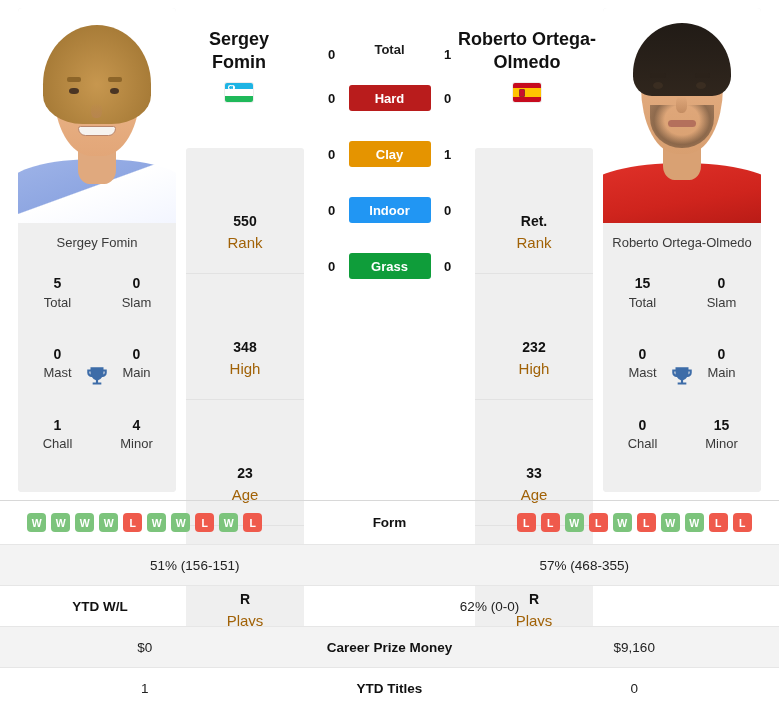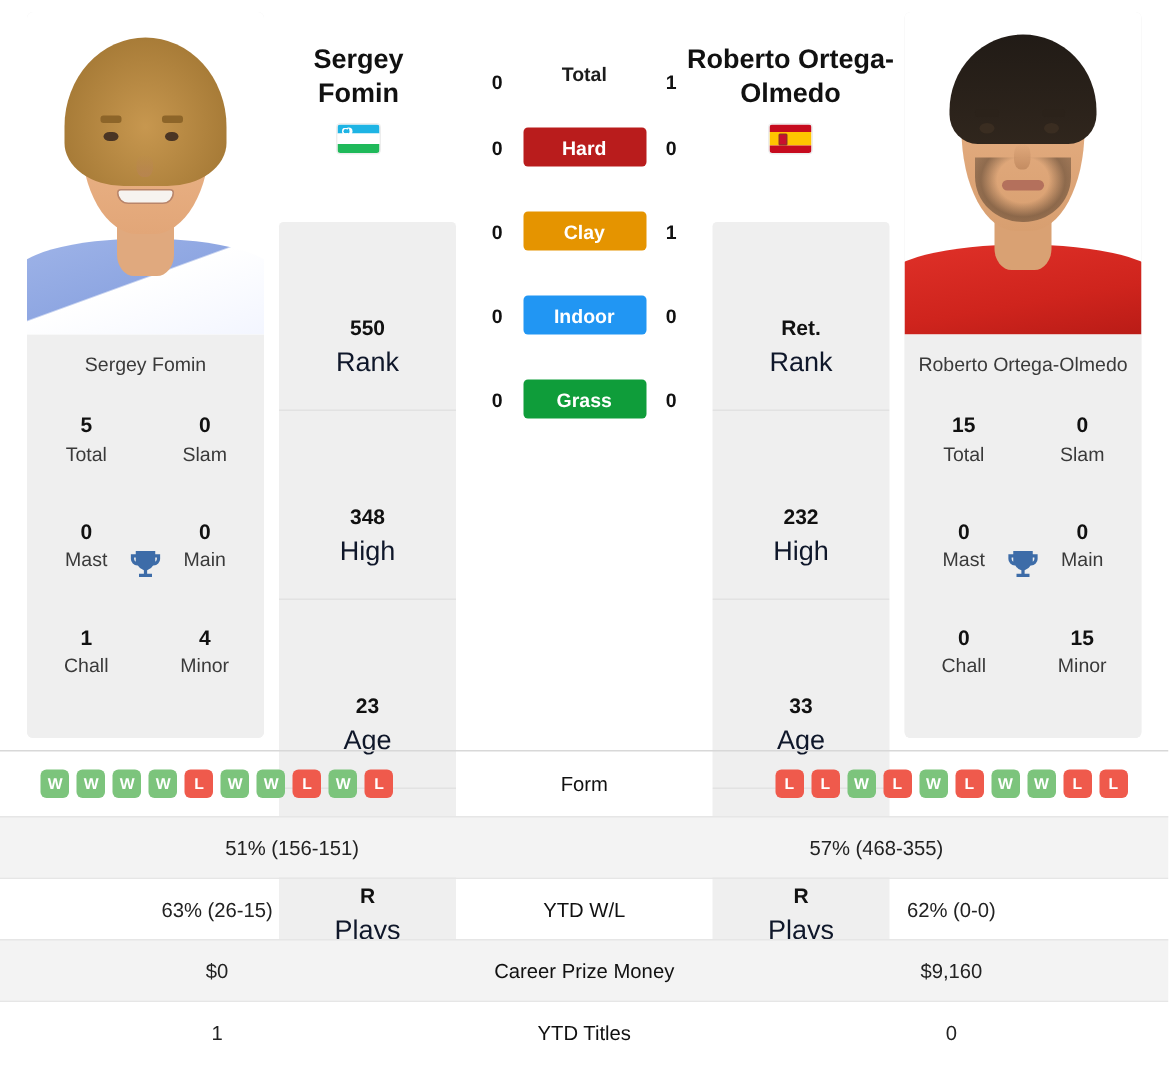--- a/index.html
+++ b/index.html
@@ -102,21 +102,21 @@
     overflow: hidden;
   }
   .stat-cell {
     height: 84px; display: flex; flex-direction: column;
     align-items: center; justify-content: center;
     border-bottom: 1px solid #e2e2e2;
     margin-top: 42px;
   }
   .stat-cell:last-child { border-bottom: none; }
   .stat-cell .num { font-size: 14px; font-weight: bold; color: #111; line-height: 1.5; }
-  .stat-cell .lbl { font-size: 18px; color: #0f172a; line-height: 1.4; }
+  .stat-cell .lbl { font-size: 15px; color: #a16207; line-height: 1.4; }
 
   
   .center { flex: 1; display: flex; flex-direction: column; align-items: center; padding-top: 8px; }
   .h2h-row {
     display: flex; align-items: center; justify-content: center;
     width: 100%; height: 56px;
   }
   .h2h-score {
     width: 34px; text-align: center;
     font-size: 13px; font-weight: bold; color: #111;
@@ -169,21 +169,21 @@
     border-top: 1px solid #e6e6e6;
   }
   .trow.shade { background: #f3f3f3; }
   .trow.form-row { height: 44px; border-top: 1px solid #d8d8d8; }
   .tcol-l, .tcol-r {
     flex: 1; text-align: center;
     font-size: 13.5px; color: #222;
   }
   .tcol-m {
     width: 200px; text-align: center;
-    font-size: 13.5px; font-weight: normal; color: #111;
+    font-size: 13.5px; font-weight: bold; color: #111;
   }
   .form-strip { display: flex; gap: 5px; justify-content: center; }
   .badge {
     width: 19px; height: 19px; border-radius: 4px;
     display: flex; align-items: center; justify-content: center;
     font-size: 10.5px; font-weight: bold; color: #ffffff;
   }
   .badge.W { background: #7cc47c; }
   .badge.L { background: #ef5a4c; }
 </style>
@@ -408,21 +408,20 @@
           </div>
       </div>
     </div>
 
     <div class="trow shade">
       <div class="tcol-l">51% (156-151)</div>
       <div class="tcol-r">57% (468-355)</div>
     </div>
 
     <div class="trow">
-      <div class="tcol-l">63% (26-15)</div>
       <div class="tcol-m">YTD W/L</div>
       <div class="tcol-r">62% (0-0)</div>
     </div>
 
     <div class="trow shade">
       <div class="tcol-l">$0</div>
       <div class="tcol-m">Career Prize Money</div>
       <div class="tcol-r">$9,160</div>
     </div>
 

